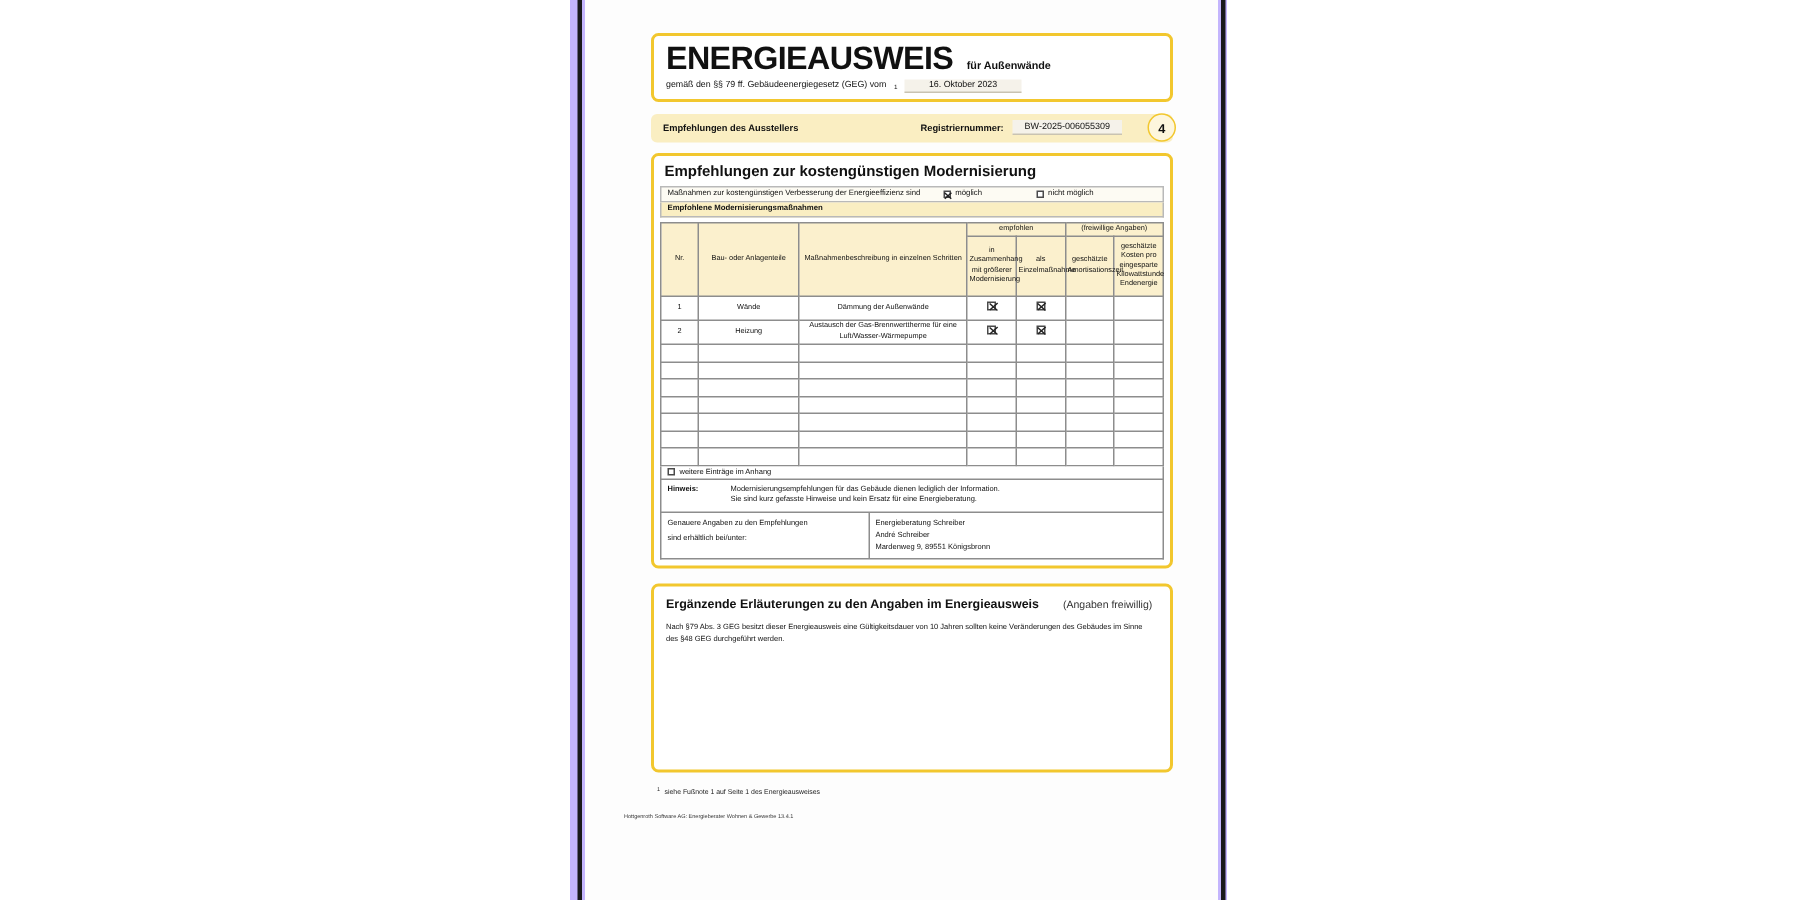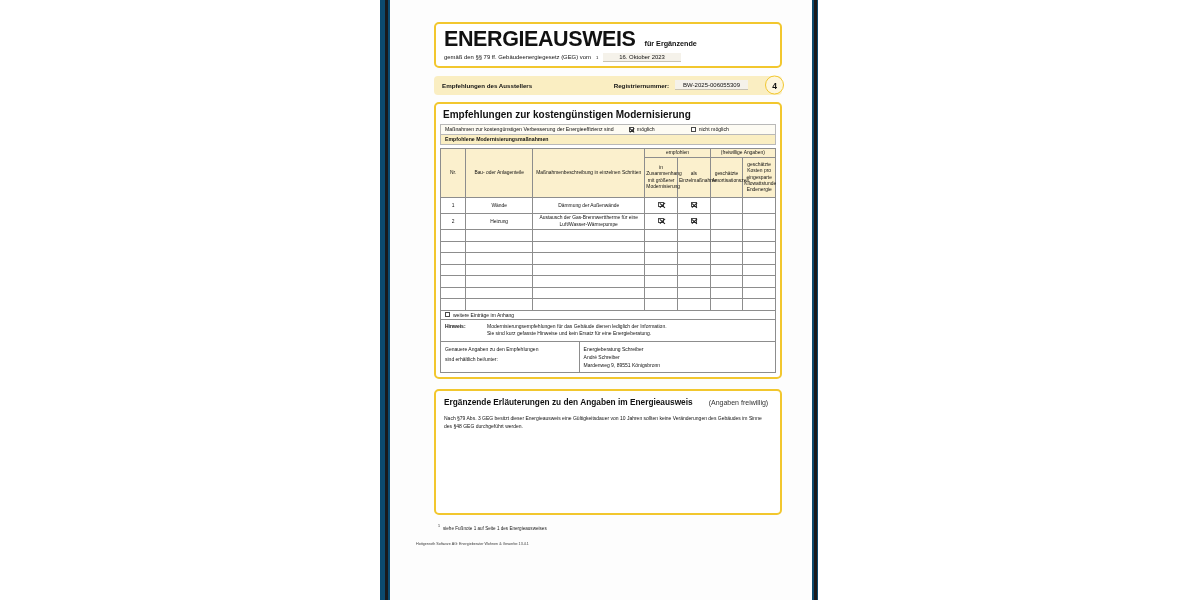--- a/index.html
+++ b/index.html
@@ -5,21 +5,21 @@
   * { box-sizing: border-box; margin: 0; padding: 0; }
   html, body {
     width: 1200px; height: 600px;
     background: #ffffff;
     font-family: "Liberation Sans", sans-serif;
     overflow: hidden;
   }
   #viewport {
     position: relative;
     width: 1200px; height: 600px;
-    background: #0c4a6e;
+    background: #c4b5fd;
     display: flex;
     justify-content: center;
   }
   .gutter {
     position: absolute; top: 0; height: 600px;
     background: #ffffff;
   }
   .gutter.left  { left: 0;   width: 380px; }
   .gutter.right { right: 0;  width: 382px; }
   .rule {
@@ -238,21 +238,21 @@
   <div class="gutter left"></div>
   <div class="gutter right"></div>
   <div class="rule left"></div>
   <div class="rule right"></div>
 
   <div id="sheet">
 
     <div id="title-banner" class="ybox">
       <div class="title-row">
         <div class="title-main">ENERGIEAUSWEIS</div>
-        <div class="title-sub">für Ergänzende</div>
+        <div class="title-sub">für Außenwände</div>
       </div>
       <div class="title-law">
         <span>gemäß den §§ 79 ff. Gebäudeenergiegesetz (GEG) vom</span>
         <sup>1</sup>
         <span class="date-field">16. Oktober 2023</span>
       </div>
     </div>
 
     <div id="reg-strip">
       <div class="reg-left">Empfehlungen des Ausstellers</div>

